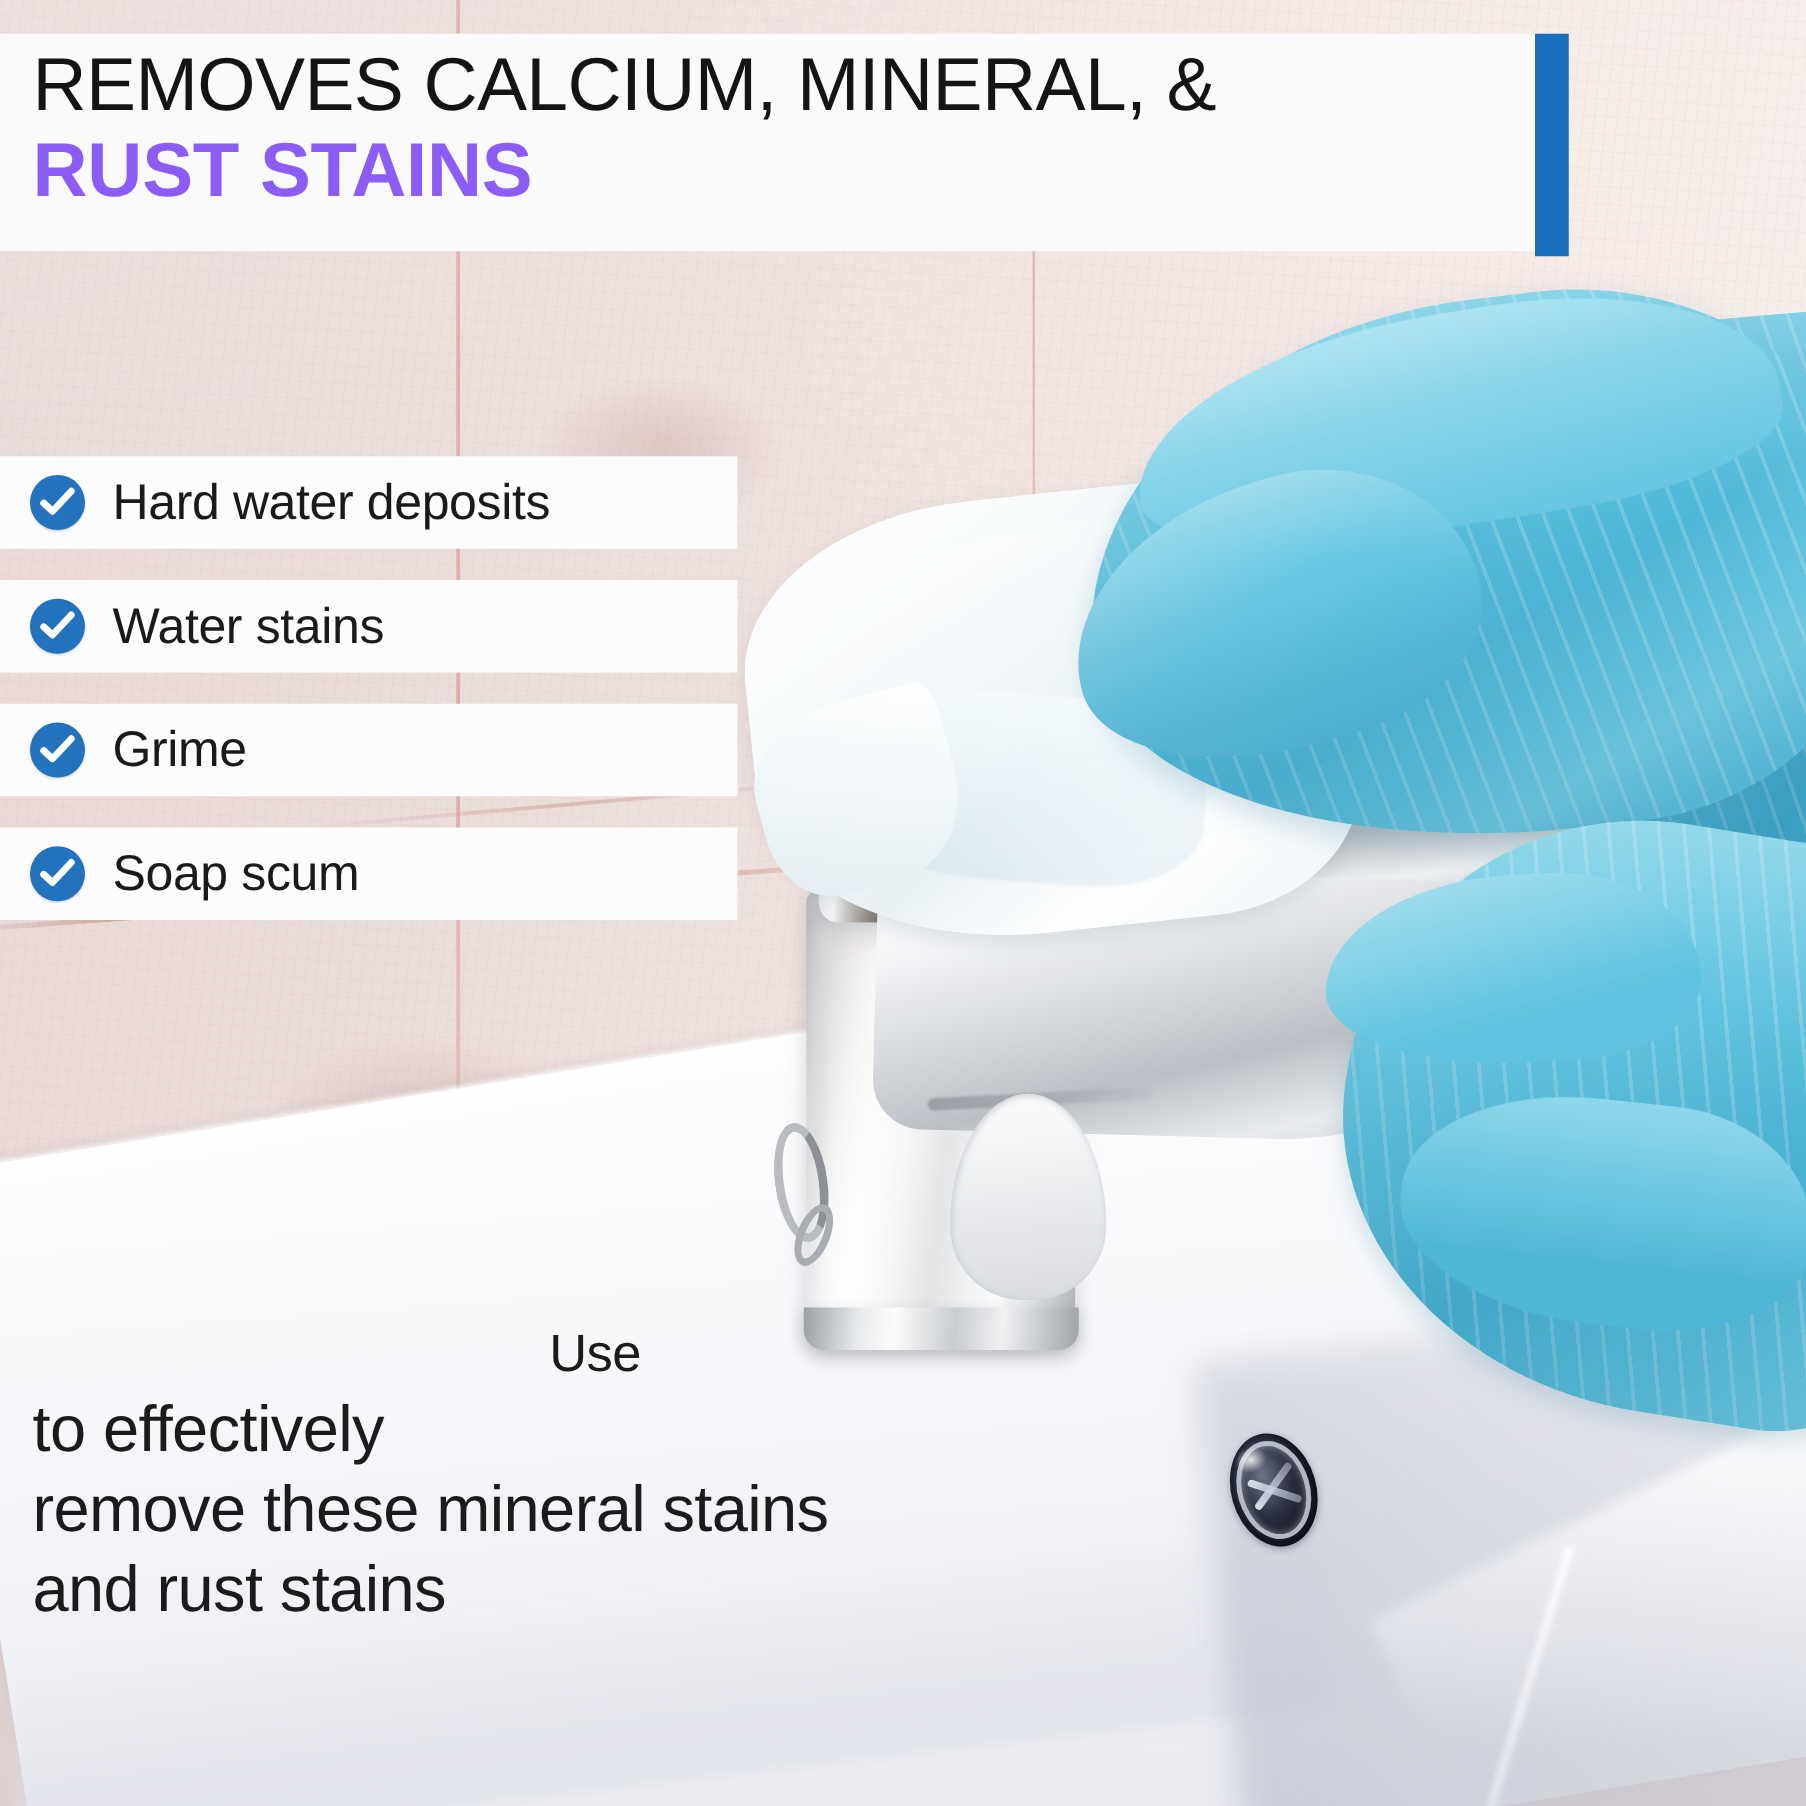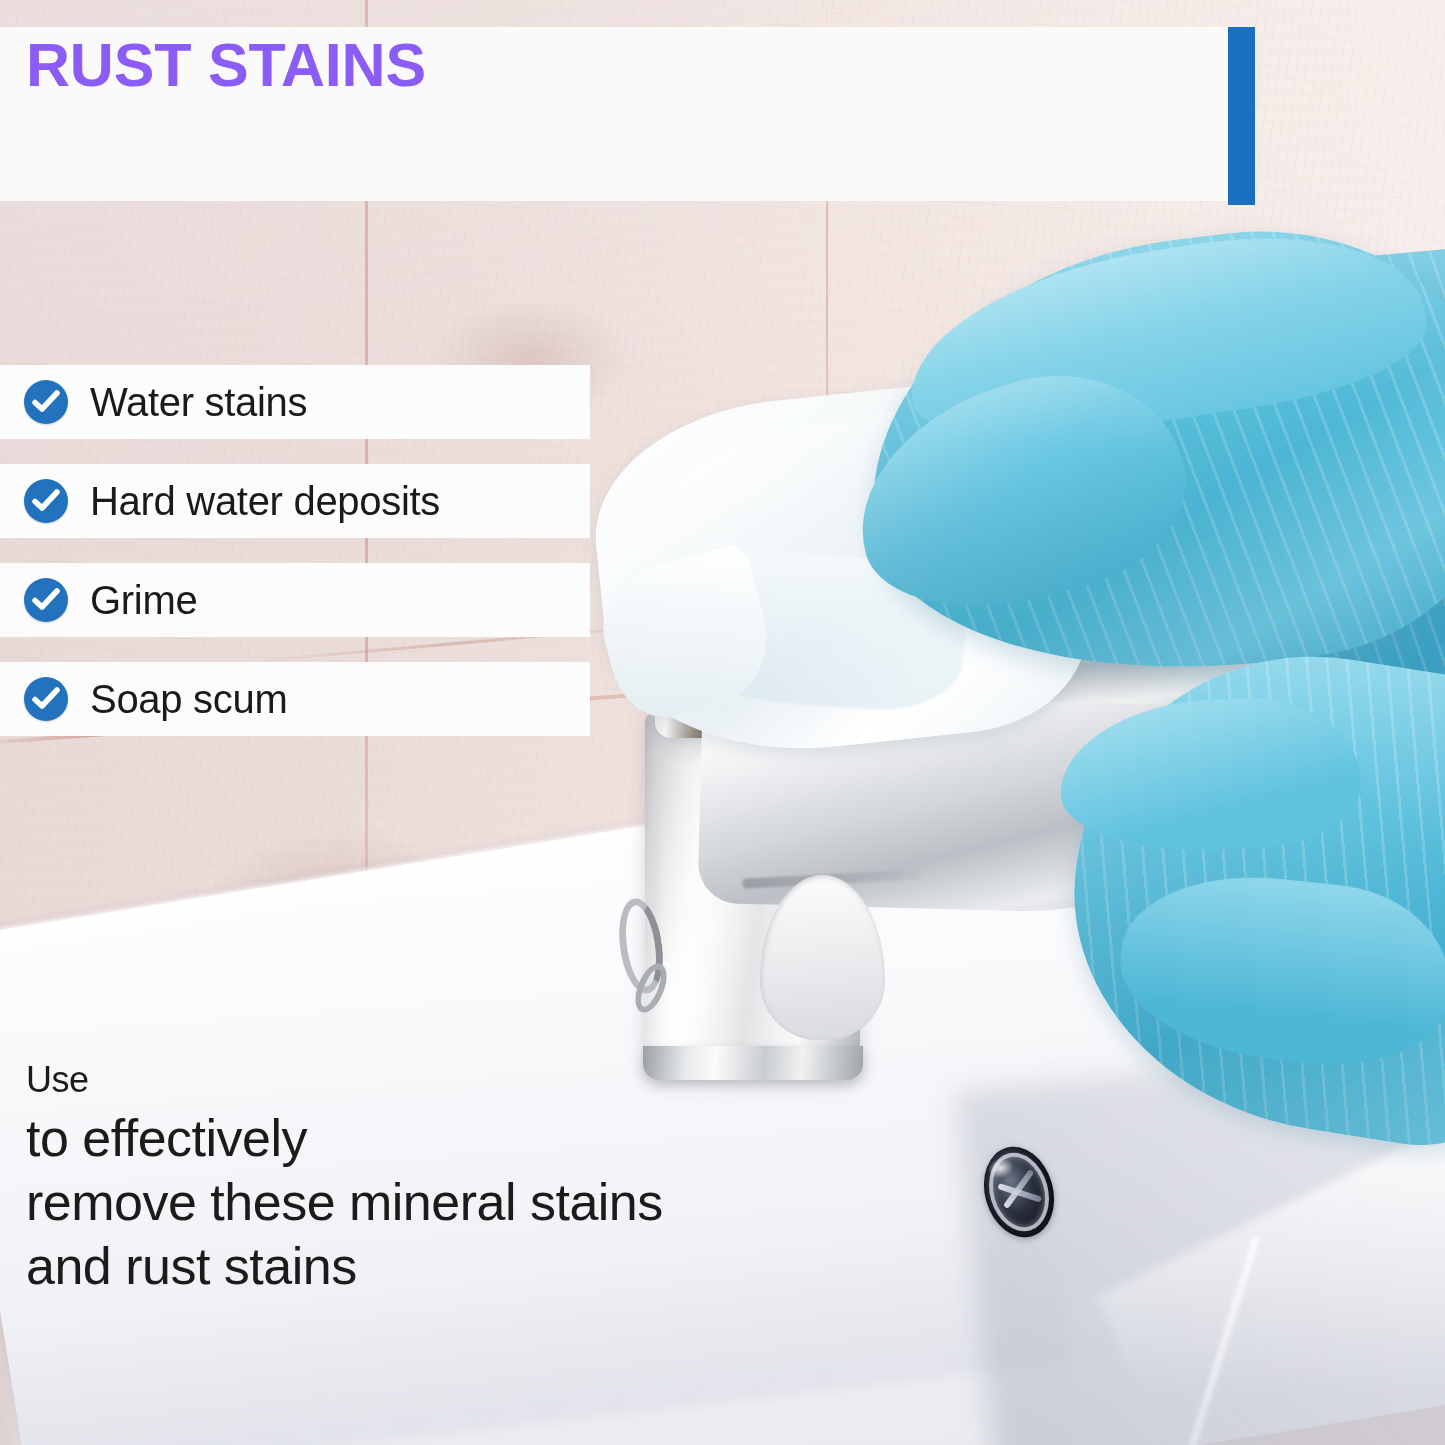--- a/index.html
+++ b/index.html
@@ -343,22 +343,23 @@
     margin-left:22px; font-size:40px; color:#1a1a1a;
     font-weight:400; letter-spacing:-.3px; white-space:nowrap;
   }
 
   
   .bottom-copy {
     position:absolute; left:26px; top:1062px; width:900px;
     line-height:1.0;
   }
   .bc-use {
-    font-size:36px; color:#1b1b1b; font-weight:400; letter-spacing:-.5px;
+    font-size:42px; color:#1b1b1b; font-weight:400; letter-spacing:-.5px;
     margin-bottom:14px;
+    text-align:center;
   }
   .bc-brand {
     font-size:58px; color:#1a6fbf; font-weight:700;
     letter-spacing:-.4px; margin-bottom:18px; white-space:nowrap;
   }
   .bc-line {
     font-size:52px; color:#1b1b1b; font-weight:400;
     letter-spacing:-.5px; margin-bottom:12px; white-space:nowrap;
   }
   .bc-strong { font-weight:400; }
@@ -429,44 +430,45 @@
 
     <div class="glove-bottom">
       <div class="glove-wrinkles"></div>
       <div class="glove-shade"></div>
     </div>
     <div class="glove-finger-b"></div>
     <div class="glove-finger-b2"></div>
   </div>
 
   <div class="header-panel">
+    <div class="header-line1">REMOVES CALCIUM, MINERAL, &amp;</div>
     <div class="header-line2">RUST STAINS</div>
   </div>
   <div class="header-bar"></div>
 
   <div class="checklist">
+
+    <div class="check-row">
+      <span class="check-icon">
+        <svg width="28" height="26" viewBox="0 0 28 26">
+            <path d="M3 13.5 L10 20 L25 4" fill="none" stroke="#ffffff" stroke-width="5.5" stroke-linecap="round" stroke-linejoin="round"></path>
+          </svg>
+      </span>
+      <span class="check-label">Hard water deposits</span>
+    </div>
 
     <div class="check-row">
       <span class="check-icon">
         <svg width="28" height="26" viewBox="0 0 28 26">
             <path d="M3 13.5 L10 20 L25 4" fill="none" stroke="#ffffff" stroke-width="5.5" stroke-linecap="round" stroke-linejoin="round"></path>
           </svg>
       </span>
       <span class="check-label">Water stains</span>
     </div>
 
-    <div class="check-row">
-      <span class="check-icon">
-        <svg width="28" height="26" viewBox="0 0 28 26">
-            <path d="M3 13.5 L10 20 L25 4" fill="none" stroke="#ffffff" stroke-width="5.5" stroke-linecap="round" stroke-linejoin="round"></path>
-          </svg>
-      </span>
-      <span class="check-label">Hard water deposits</span>
-    </div>
-
 
 
     <div class="check-row">
       <span class="check-icon">
         <svg width="28" height="26" viewBox="0 0 28 26">
             <path d="M3 13.5 L10 20 L25 4" fill="none" stroke="#ffffff" stroke-width="5.5" stroke-linecap="round" stroke-linejoin="round"></path>
           </svg>
       </span>
       <span class="check-label">Grime</span>
     </div>

